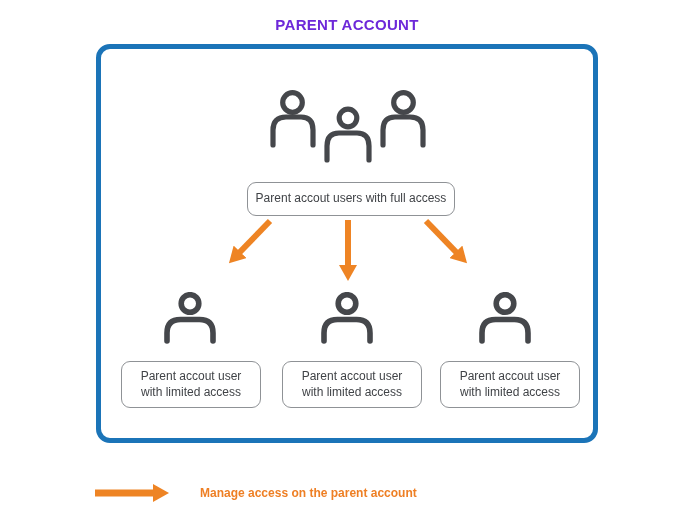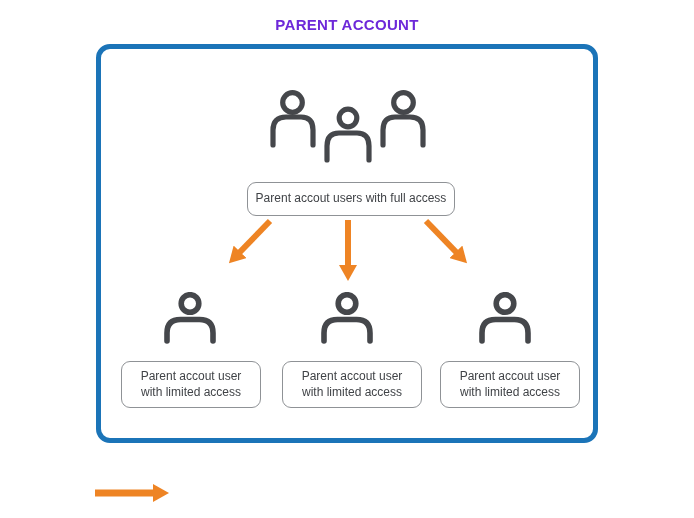--- a/index.html
+++ b/index.html
@@ -117,15 +117,16 @@
 
   <div class="legend">
     <svg class="legend-arrow" width="90" height="20" viewBox="0 0 90 20">
       <defs>
         <marker id="ah2" markerUnits="userSpaceOnUse" markerWidth="18" markerHeight="18" refX="3" refY="9" orient="auto">
           <path d="M0,0 L16,9 L0,18 Z" fill="#ee8424"></path>
         </marker>
       </defs>
       <line x1="2" y1="10" x2="63" y2="10" stroke="#ee8424" stroke-width="7" marker-end="url(#ah2)"></line>
     </svg>
+    <span class="legend-label">Manage access on the parent account</span>
   </div>
 
 </div>
 
 </body></html>

